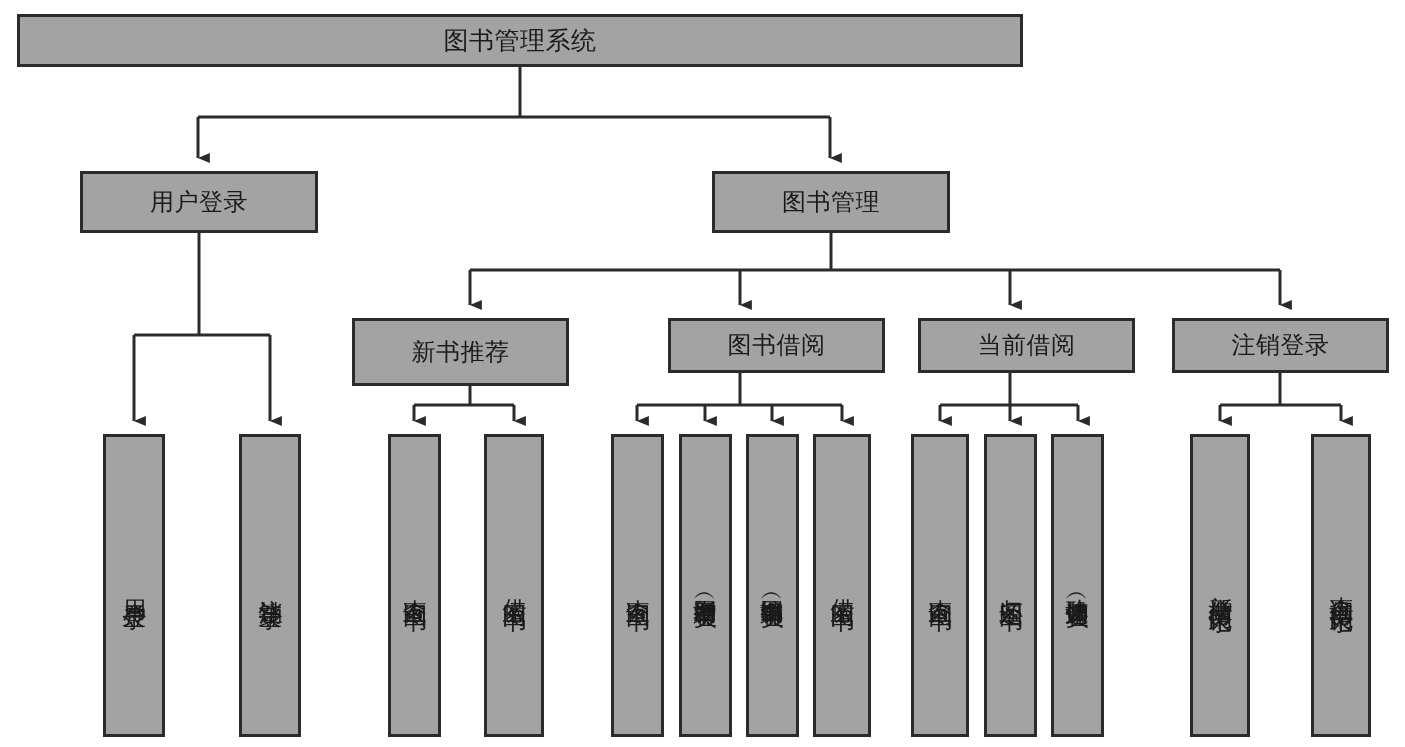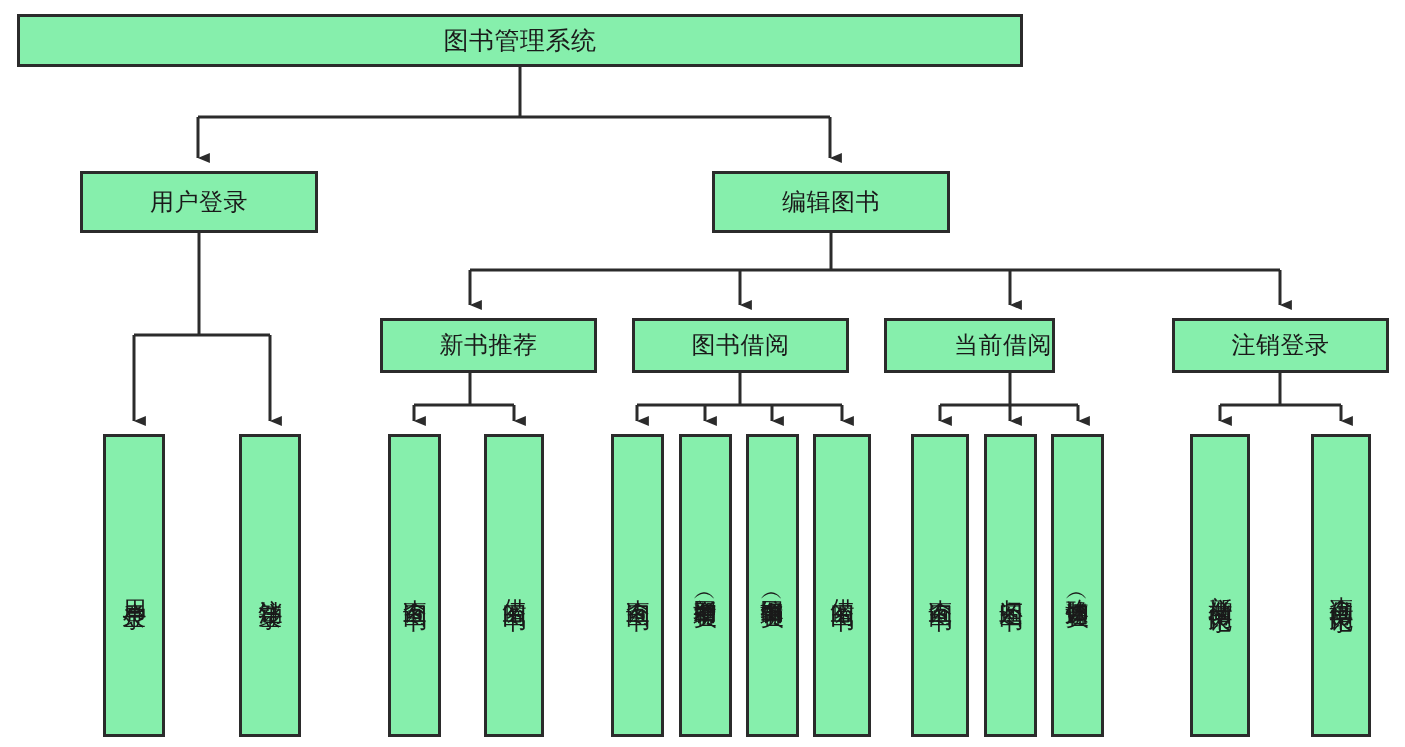--- a/index.html
+++ b/index.html
@@ -21,21 +21,21 @@
     position: absolute;
     left: 0;
     top: 0;
     width: 1405px;
     height: 747px;
     pointer-events: none;
   }
   .node {
     position: absolute;
     box-sizing: border-box;
-    background: #86efac;
+    background: #a3a3a3;
     border: 3px solid #2b2b2b;
     display: flex;
     align-items: center;
     justify-content: center;
     color: #1a1a1a;
   }
   .node .label {
     display: block;
     text-align: center;
     line-height: 1.18;
@@ -137,29 +137,29 @@
   </svg>
 
   <div id="nodes-layer">
       <div class="node root horizontal" style="left: 17px; top: 14px; width: 1006px; height: 53px;">
         <span class="label">图书管理系统</span>
       </div>
       <div class="node tier2 horizontal" style="left: 80px; top: 171px; width: 238px; height: 62px;">
         <span class="label">用户登录</span>
       </div>
       <div class="node tier2 horizontal" style="left: 712px; top: 171px; width: 238px; height: 62px;">
-        <span class="label">编辑图书</span>
-      </div>
-      <div class="node tier3 horizontal" style="left: 380px; top: 318px; width: 217px; height: 55px;">
+        <span class="label">图书管理</span>
+      </div>
+      <div class="node tier3 horizontal" style="left: 352px; top: 318px; width: 217px; height: 68px;">
         <span class="label">新书推荐</span>
       </div>
-      <div class="node tier3 horizontal" style="left: 632px; top: 318px; width: 217px; height: 55px;">
+      <div class="node tier3 horizontal" style="left: 668px; top: 318px; width: 217px; height: 55px;">
         <span class="label">图书借阅</span>
       </div>
-      <div class="node tier3 horizontal" style="left: 884px; top: 318px; width: 171px; height: 55px; justify-content: flex-end;">
+      <div class="node tier3 horizontal" style="left: 918px; top: 318px; width: 217px; height: 55px;">
         <span class="label">当前借阅</span>
       </div>
       <div class="node tier3 horizontal" style="left: 1172px; top: 318px; width: 217px; height: 55px;">
         <span class="label">注销登录</span>
       </div>
       <div class="node leaf vertical" style="left: 103px; top: 434px; width: 62px; height: 303px;">
         <span class="label">用户登录</span>
       </div>
       <div class="node leaf vertical" style="left: 239px; top: 434px; width: 62px; height: 303px;">
         <span class="label">注销登录</span>

